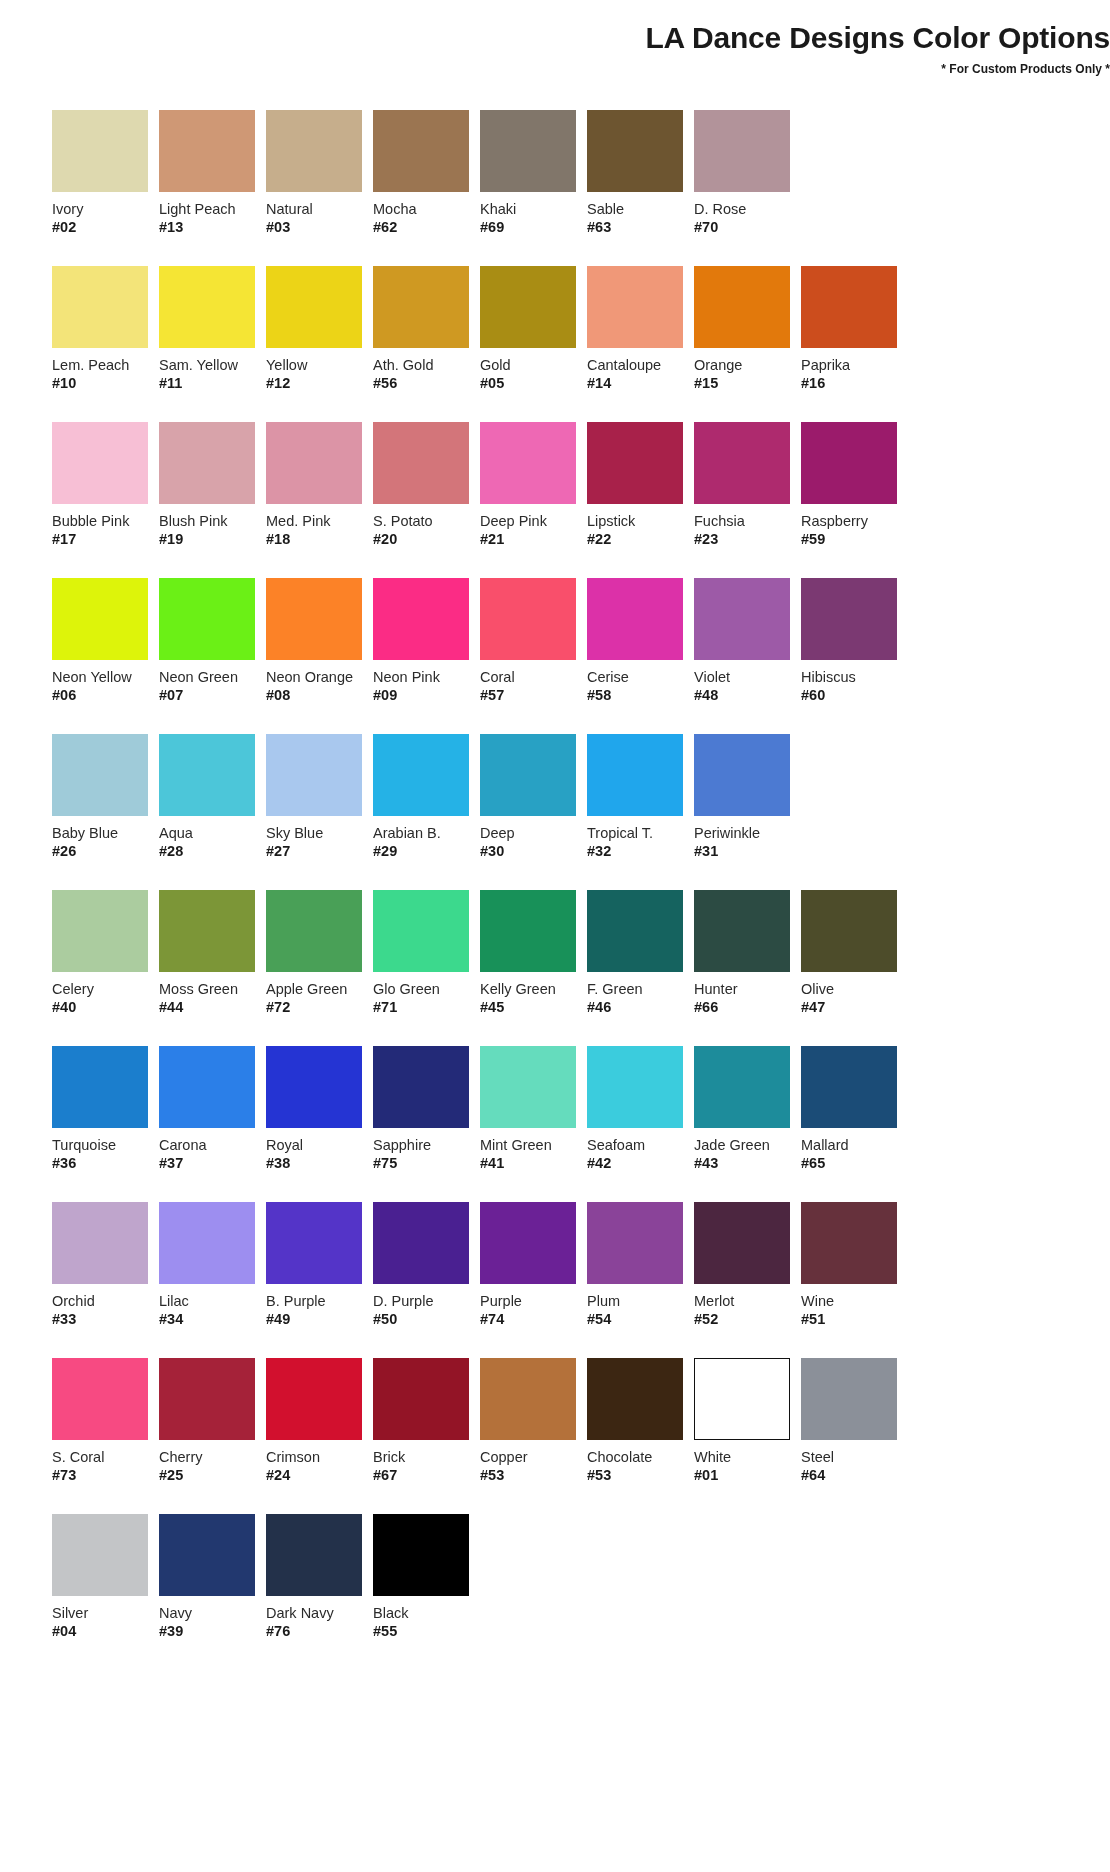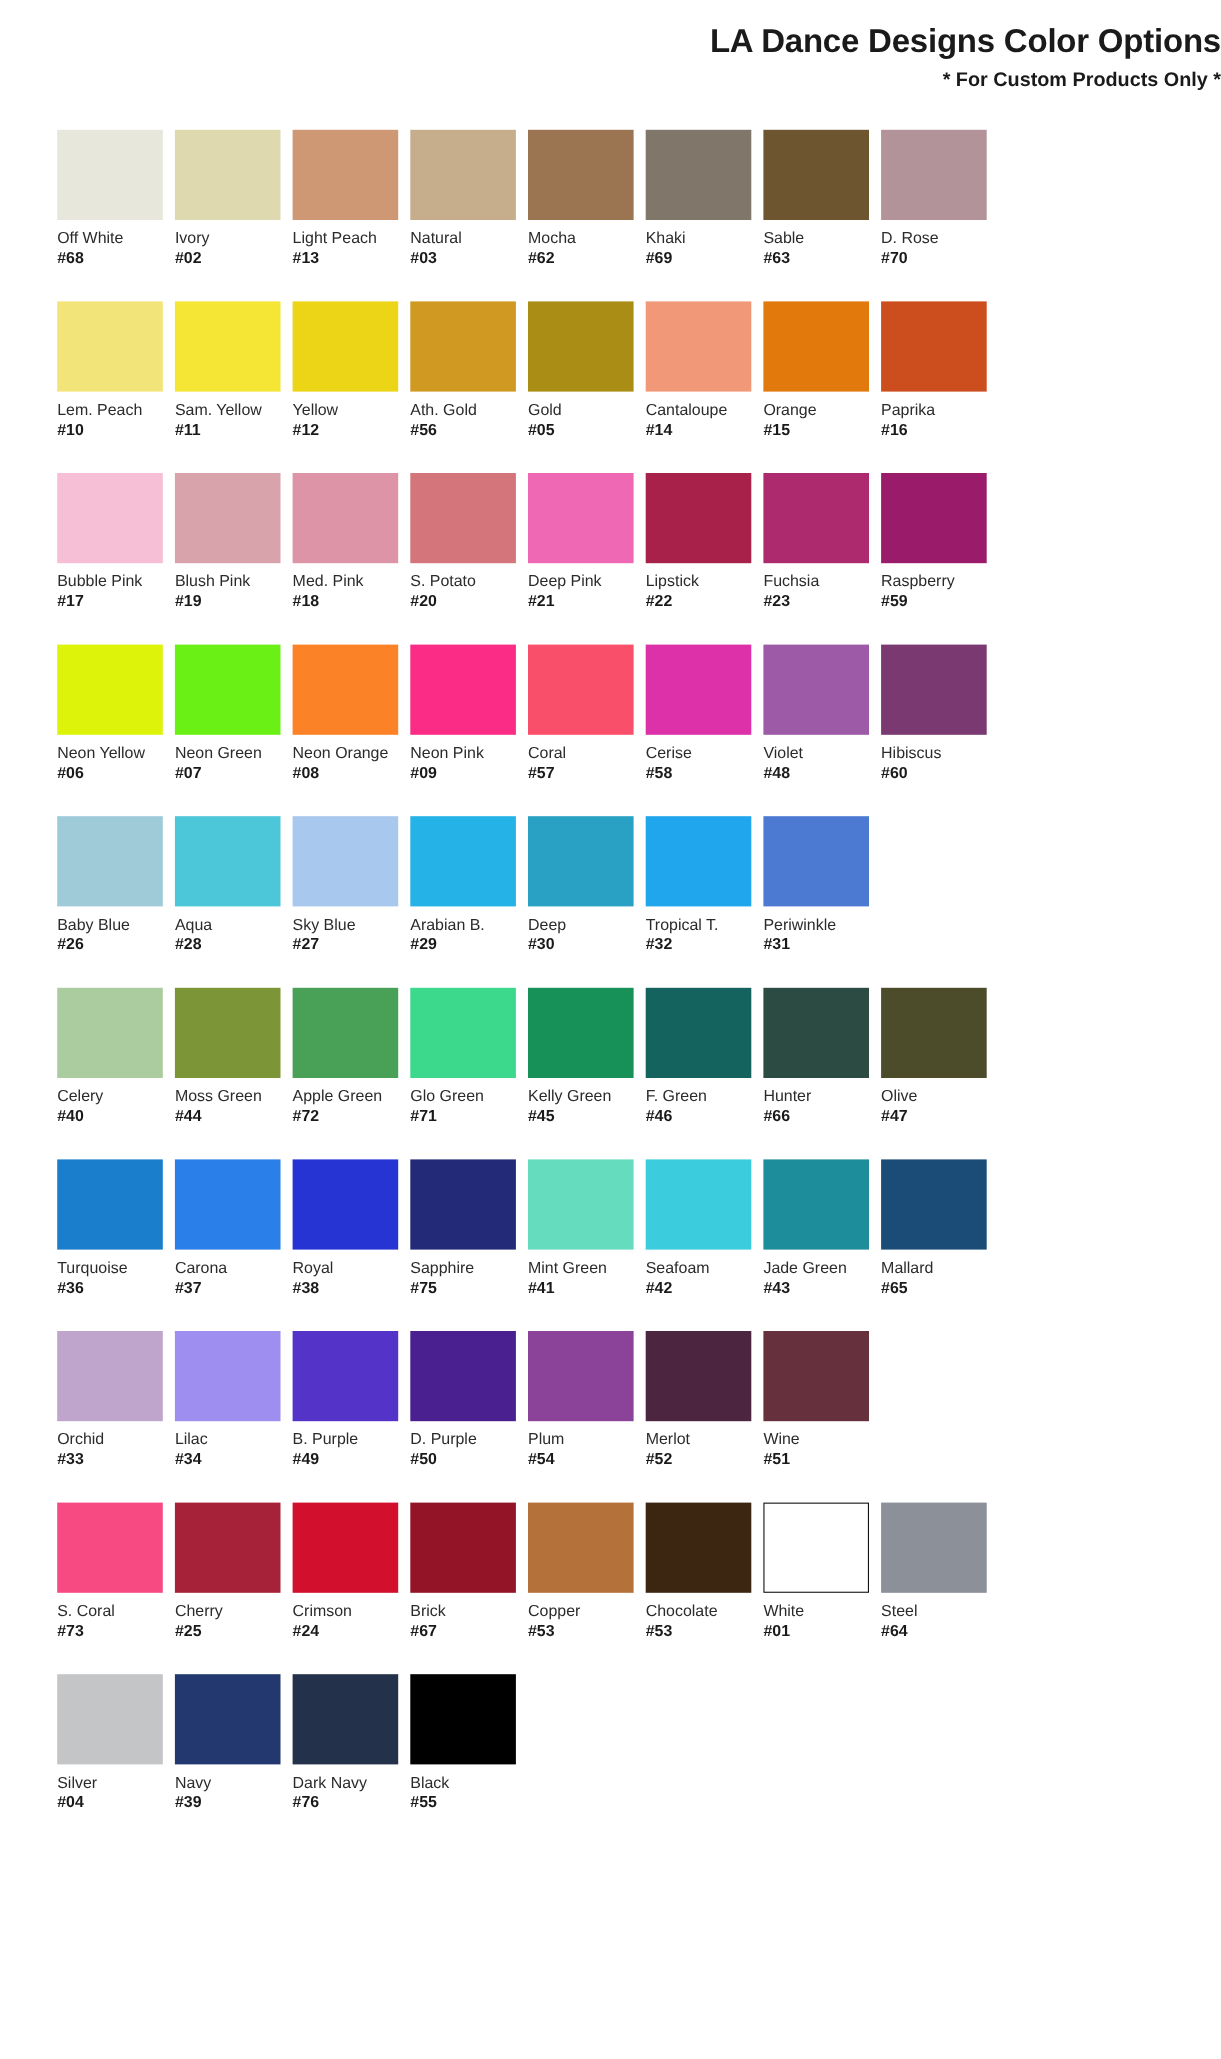--- a/index.html
+++ b/index.html
@@ -29,21 +29,21 @@
   }
   .title {
     font-size: 30px;
     font-weight: bold;
     color: #1a1a1a;
     letter-spacing: -0.2px;
     line-height: 1.2;
     margin: 0;
   }
   .subtitle {
-    font-size: 18px;
+    font-size: 12px;
     font-weight: bold;
     color: #1a1a1a;
     margin: 6px 0 0 0;
     line-height: 1.2;
   }
   .grid {
     margin-top: 34px;
     padding-left: 52px;
     padding-right: 34px;
     display: flex;
@@ -97,27 +97,20 @@
 <div class="page">
 
   <div class="header">
     <h1 class="title">LA Dance Designs Color Options</h1>
     <div class="subtitle">* For Custom Products Only *</div>
   </div>
 
   <div class="grid" id="grid">
       <div class="row">
         <div class="cell">
-          <div class="swatch" style="background-color: rgb(232, 231, 219);"></div>
-          <div class="cap">
-            <span class="name">Off White</span>
-            <span class="code">#68</span>
-          </div>
-        </div>
-        <div class="cell">
           <div class="swatch" style="background-color: rgb(222, 217, 175);"></div>
           <div class="cap">
             <span class="name">Ivory</span>
             <span class="code">#02</span>
           </div>
         </div>
         <div class="cell">
           <div class="swatch" style="background-color: rgb(207, 152, 117);"></div>
           <div class="cap">
             <span class="name">Light Peach</span>
@@ -521,20 +514,27 @@
           <div class="cap">
             <span class="name">B. Purple</span>
             <span class="code">#49</span>
           </div>
         </div>
         <div class="cell">
           <div class="swatch" style="background-color: rgb(74, 32, 145);"></div>
           <div class="cap">
             <span class="name">D. Purple</span>
             <span class="code">#50</span>
+          </div>
+        </div>
+        <div class="cell">
+          <div class="swatch" style="background-color: rgb(107, 33, 150);"></div>
+          <div class="cap">
+            <span class="name">Purple</span>
+            <span class="code">#74</span>
           </div>
         </div>
         <div class="cell">
           <div class="swatch" style="background-color: rgb(138, 67, 153);"></div>
           <div class="cap">
             <span class="name">Plum</span>
             <span class="code">#54</span>
           </div>
         </div>
         <div class="cell">

